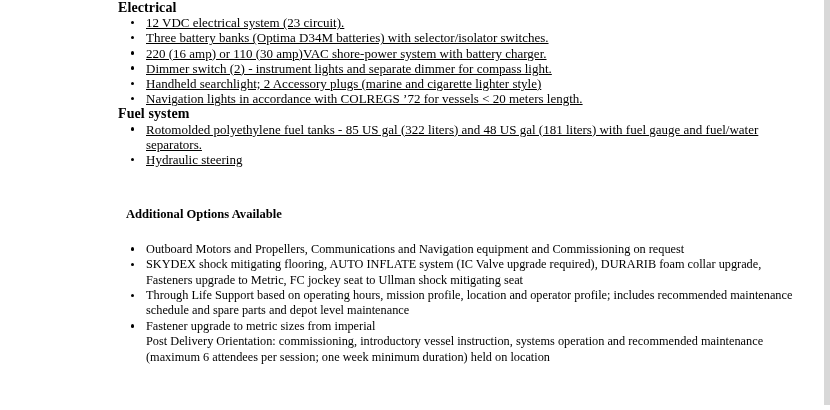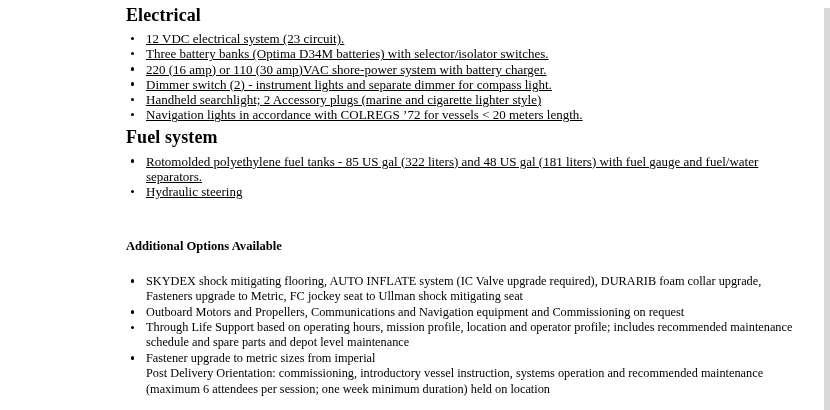--- a/index.html
+++ b/index.html
@@ -41,24 +41,24 @@
   .edge-bottom {
     position: absolute;
     left: 0;
     bottom: 0;
     width: 830px;
     height: 5px;
     background: #ffffff;
   }
   .section-heading {
     font-weight: bold;
-    font-size: 18px;
+    font-size: 14px;
     line-height: 15.2px;
     letter-spacing: 0.1px;
-    margin: 8px;
+    margin: 0;
     padding: 0;
     white-space: nowrap;
   }
   ul.bullets {
     list-style: none;
     margin: 0;
     padding: 0;
   }
   ul.bullets li {
     position: relative;
@@ -176,26 +176,26 @@
 
   <div class="spacer-big"></div>
 
   <div class="opts-heading">Additional Options Available</div>
 
   <div class="spacer-small"></div>
 
   <ul class="opts">
     <li>
       <span class="bullet-dot"></span>
+      <span class="li-text">Outboard Motors and Propellers, Communications and Navigation equipment and Commissioning on request</span>
+    </li>
+    <li>
+      <span class="bullet-dot"></span>
       <span class="li-text">SKYDEX shock mitigating flooring, AUTO INFLATE system (IC Valve upgrade required), DURARIB foam collar upgrade,</span>
       <span class="li-sub">Fasteners upgrade to Metric, FC jockey seat to Ullman shock mitigating seat</span>
-    </li>
-    <li>
-      <span class="bullet-dot"></span>
-      <span class="li-text">Outboard Motors and Propellers, Communications and Navigation equipment and Commissioning on request</span>
     </li>
     <li>
       <span class="bullet-dot"></span>
       <span class="li-text">Through Life Support based on operating hours, mission profile, location and operator profile; includes recommended maintenance</span>
       <span class="li-sub">schedule and spare parts and depot level maintenance</span>
     </li>
     <li>
       <span class="bullet-dot"></span>
       <span class="li-text">Fastener upgrade to metric sizes from imperial</span>
       <span class="li-sub">Post Delivery Orientation: commissioning, introductory vessel instruction, systems operation and recommended maintenance</span>

